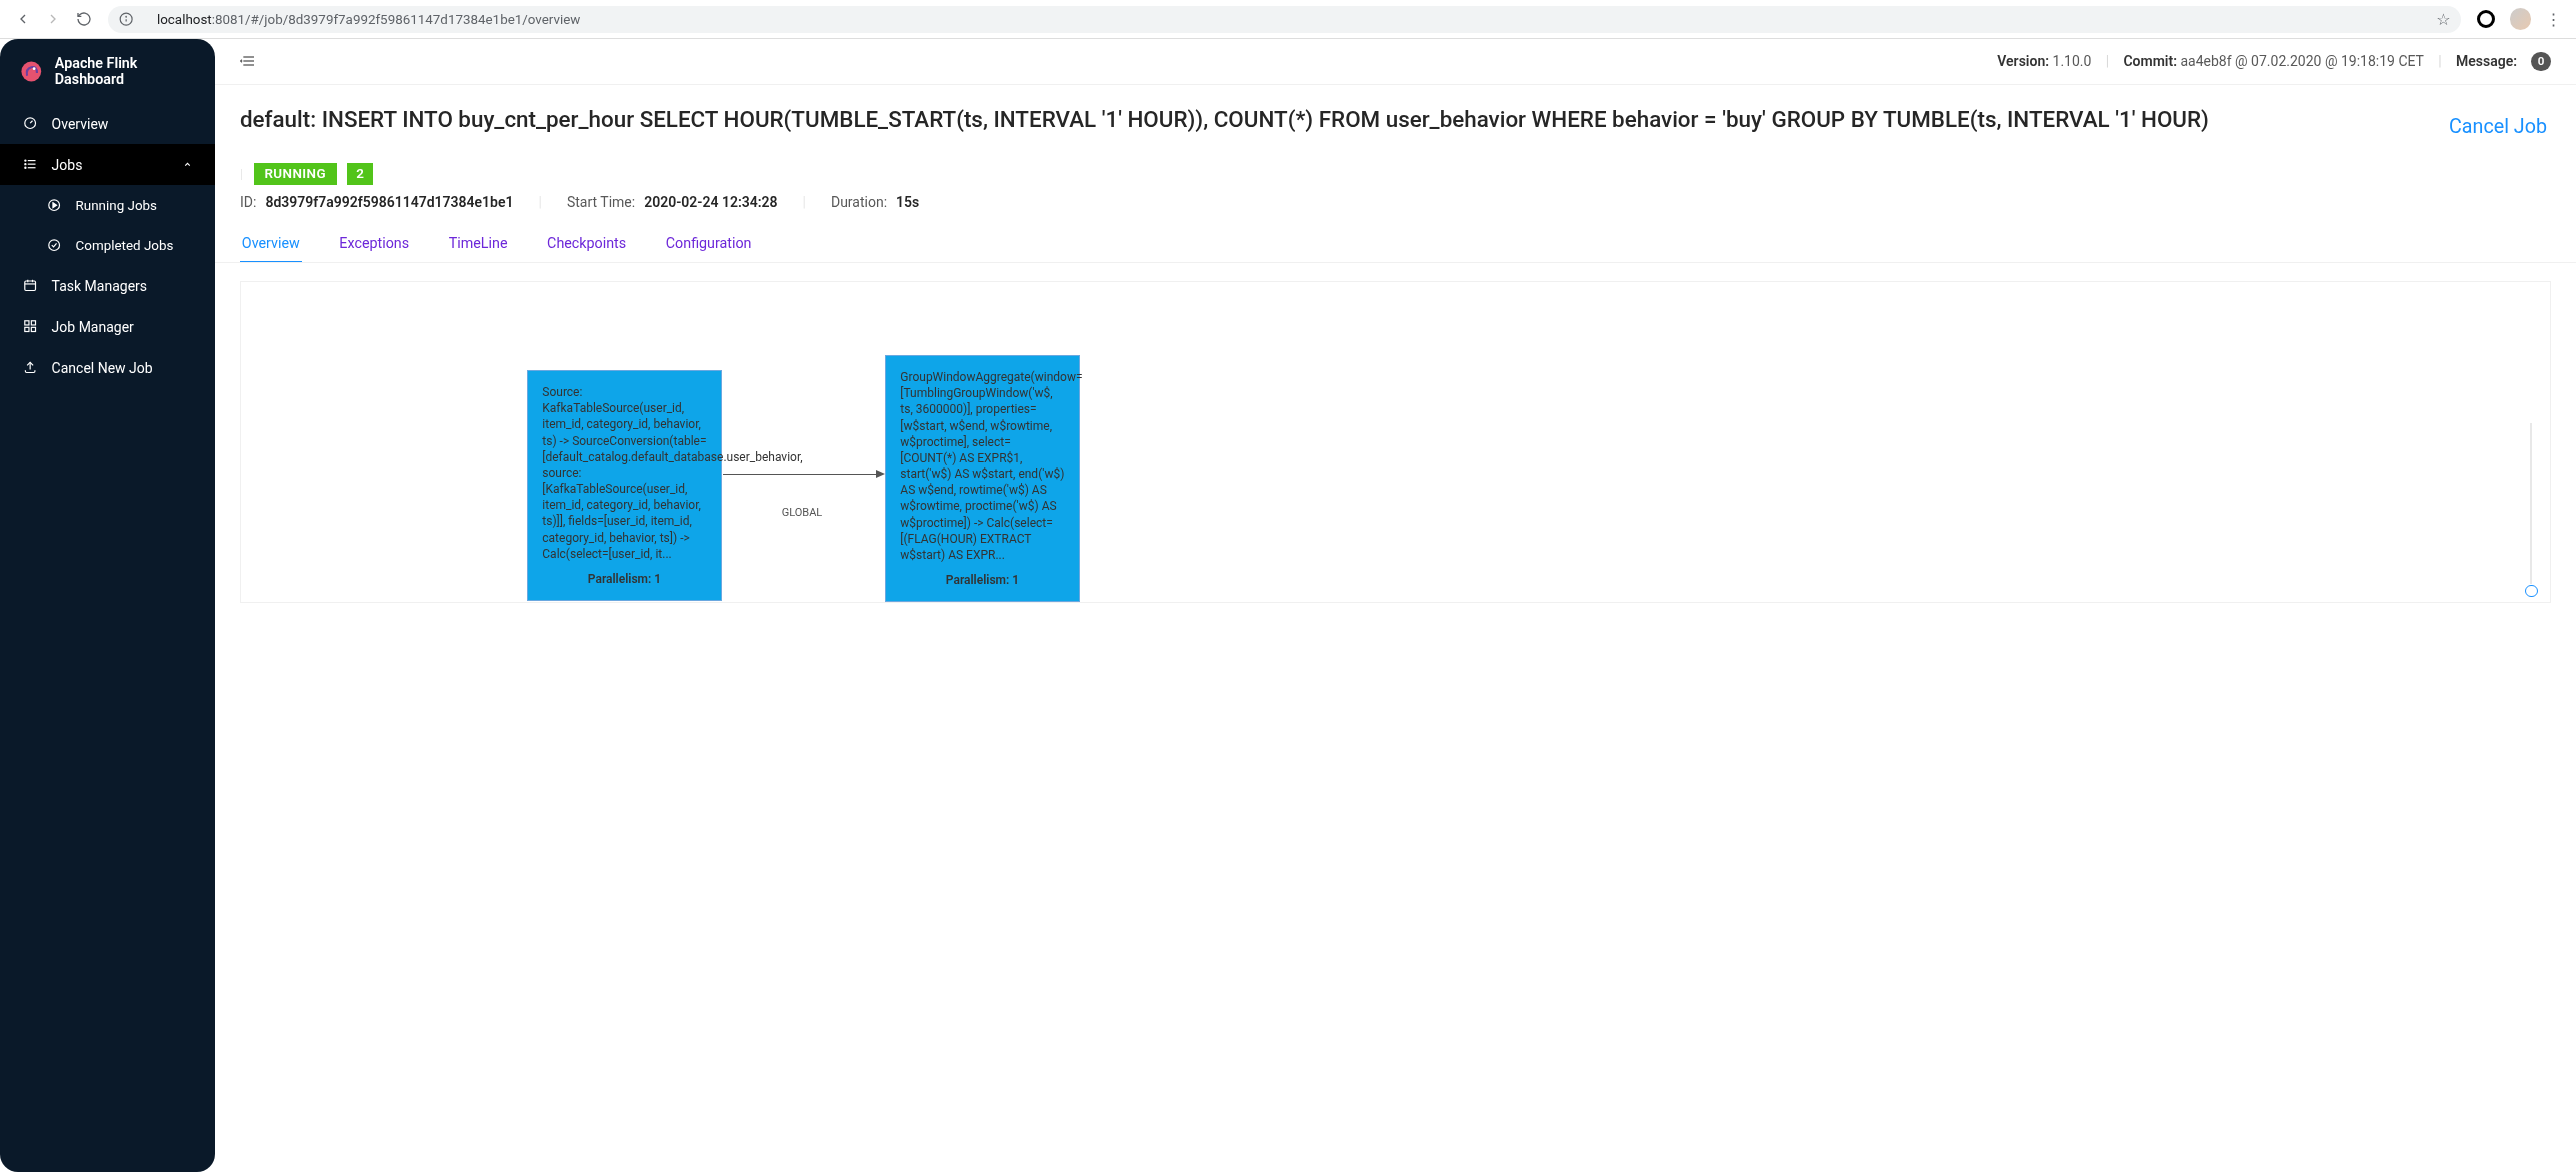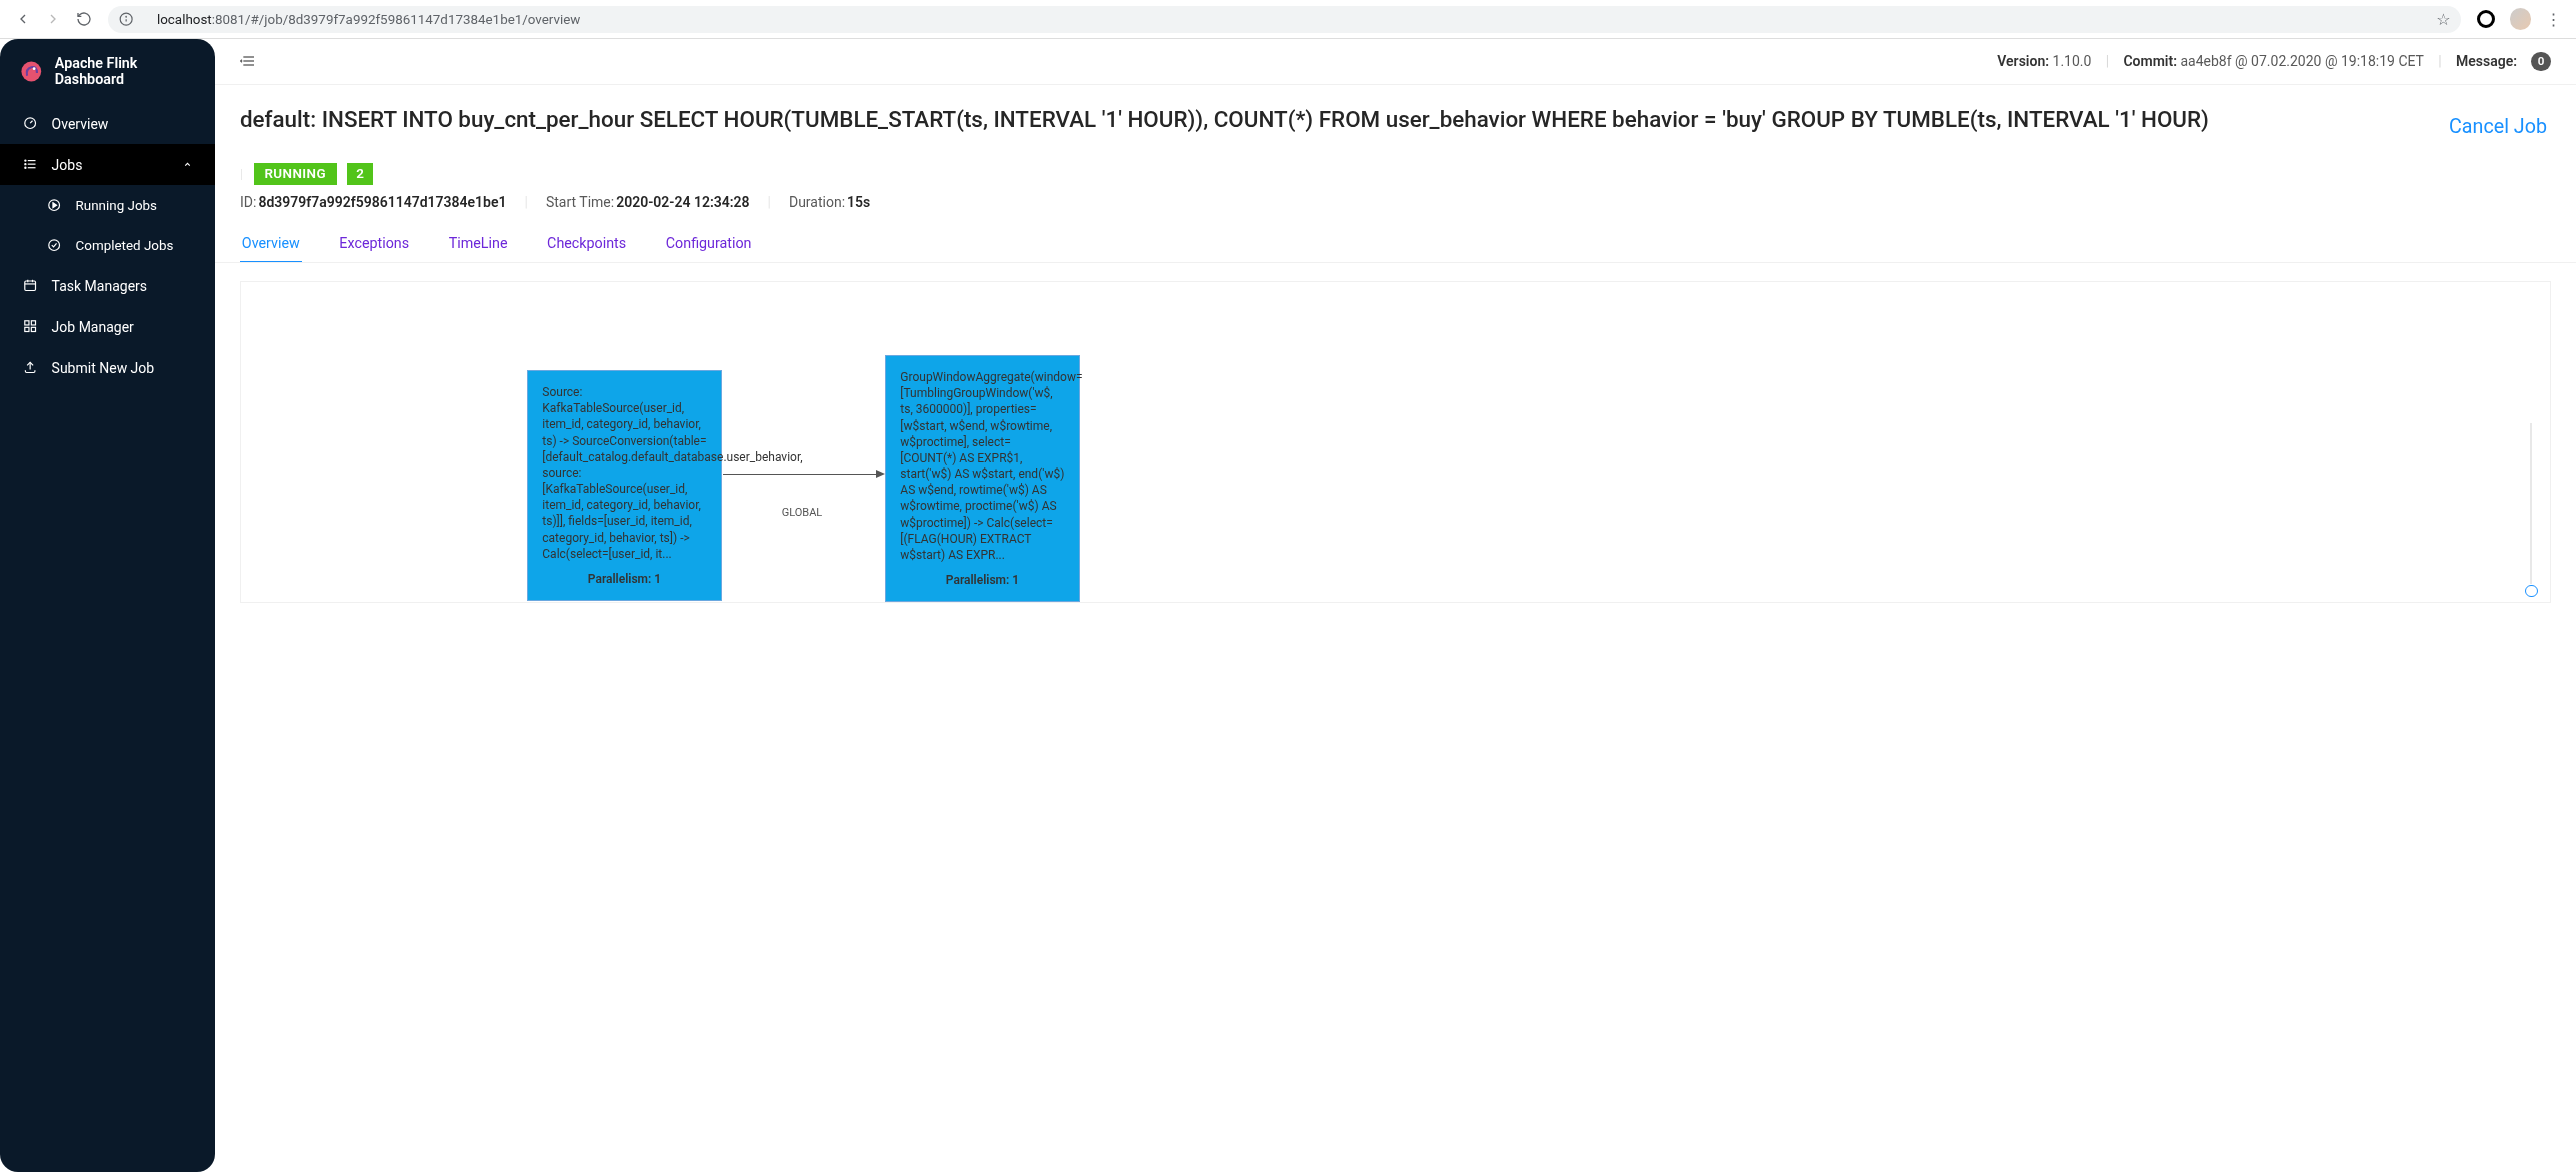--- a/index.html
+++ b/index.html
@@ -39,21 +39,21 @@
 .topbar .val { color: #595959; font-weight: 400; }
 .msg-badge { background: #555; color: #fff; border-radius: 50%; width: 19.7px; height: 19.7px; display: inline-flex; align-items: center; justify-content: center; font-size: 11.6px; font-weight: 600; }
 
 
 .job-header { padding: 19.7px 25px 0 25px; position: relative; }
 .job-title { font-size: 22.4px; font-weight: 500; line-height: 1.35; color: #262626; padding-right: 143px; }
 .cancel-link { position: absolute; right: 29px; top: 30px; color: #1890ff; font-size: 19.7px; cursor: pointer; }
 .status-row { display: flex; align-items: center; gap: 10.7px; margin-top: 28px; }
 .badge { background: #52c41a; color: #fff; padding: 3.6px 10.7px; font-size: 13.4px; font-weight: 600; letter-spacing: 0.4px; }
 .badge.count { padding: 3.6px 9px; }
-.meta-row { display: flex; align-items: center; gap: 2px; margin-top: 9px; font-size: 14px; color: #595959; }
+.meta-row { display: flex; align-items: center; gap: 9px; margin-top: 9px; font-size: 14px; color: #595959; }
 .meta-row .mlbl { }
 .meta-row .mval { font-weight: 600; color: #262626; }
 .meta-row .vsep { color: #e8e8e8; margin: 0 16px; }
 
 
 .tabs { display: flex; gap: 36px; padding: 0 25px; border-bottom: 0.9px solid #f0f0f0; margin-top: 14.3px; font-size: 14.3px; }
 .tab { padding: 10.7px 1.8px; color: #6d28d9; cursor: pointer; border-bottom: 1.8px solid transparent; }
 .tab.active { color: #1890ff; border-bottom-color: #1890ff; }
 
 
@@ -188,21 +188,21 @@
     </div>
 
     <div class="side-item">
       <span class="side-icon">
         <svg width="14.3" height="14.3" viewBox="0 0 24 24" fill="none" stroke="currentColor" stroke-width="2">
             <path d="M4 17v2a2 2 0 0 0 2 2h12a2 2 0 0 0 2-2v-2"></path>
             <polyline points="7 9 12 4 17 9"></polyline>
             <line x1="12" y1="4" x2="12" y2="16"></line>
           </svg>
       </span>
-      <span>Submit New Job</span>
+      <span>Cancel New Job</span>
     </div>
   </div>
 
   <div class="main">
     <div class="topbar">
       <span>
         <svg width="16" height="16" viewBox="0 0 24 24" fill="none" stroke="#595959" stroke-width="2">
             <line x1="5" y1="6" x2="21" y2="6"></line>
             <line x1="5" y1="12" x2="21" y2="12"></line>
             <line x1="5" y1="18" x2="21" y2="18"></line>

